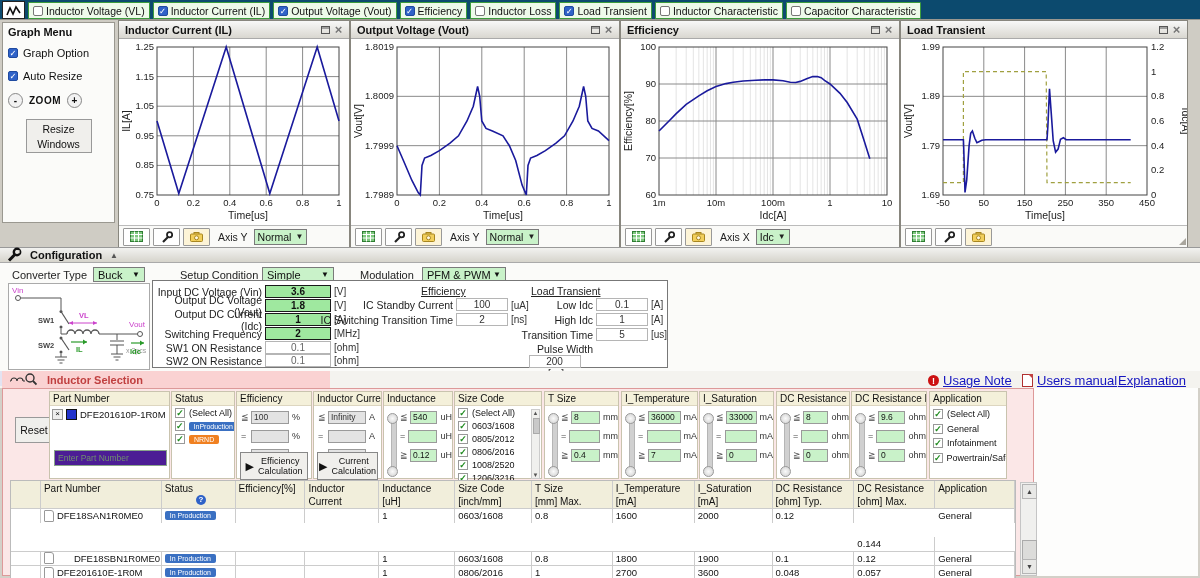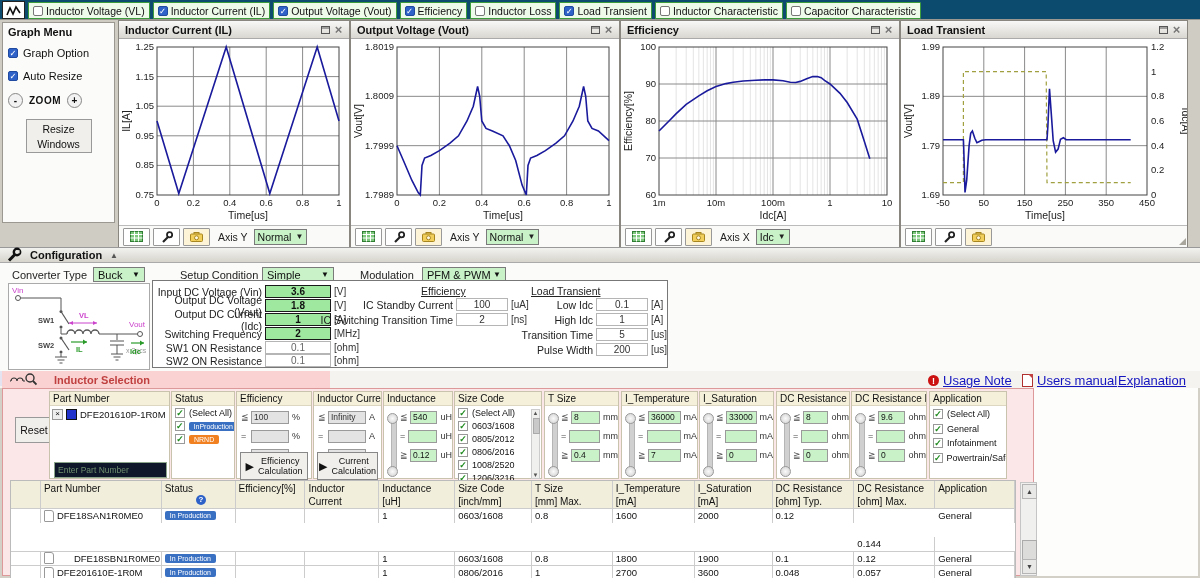--- a/index.html
+++ b/index.html
@@ -56,21 +56,21 @@
   .pinput.green{background:#9fe89f;border:1.5px solid #1a1a1a;font-weight:bold;}
   .pinput.plain{background:#fff;border:1px solid #b5b5b5;color:#666;}
   .punit{font-size:10px;color:#333;margin-left:3px;}
   .ghead{position:absolute;font-size:10.5px;text-decoration:underline;color:#222;}
   .grow{position:absolute;height:13px;display:flex;align-items:center;}
   .grow .lab{text-align:right;font-size:10.5px;color:#222;padding-right:3px;}
   .ginput{width:50px;height:11px;background:#fff;border:1px solid #b5b5b5;display:flex;align-items:center;justify-content:center;font-size:10px;color:#333;}
 
   
   .tabstrip{left:0;top:371px;width:1200px;height:17px;background:#f4f3ef;}
-  .tab{position:absolute;top:0;height:17px;display:flex;align-items:center;gap:17px;padding-left:8px;box-sizing:border-box;}
+  .tab{position:absolute;top:0;height:17px;display:flex;align-items:center;gap:10px;padding-left:8px;box-sizing:border-box;}
   .tab-ind{left:2px;width:328px;background:#fad2d2;color:#c04040;font-weight:bold;font-size:11px;}
   .tab-cap{left:330px;width:298px;background:#d8edf8;color:#1a3a8a;font-size:11px;}
   .gen-auto{left:690px;top:1px;height:15px;width:220px;background:#e3e3f2;display:flex;align-items:center;gap:14px;padding-left:14px;box-sizing:border-box;font-size:10.5px;}
   .gchk{width:10px;height:10px;border:1px solid #999;background:#fff;display:inline-flex;align-items:center;justify-content:center;font-size:9px;font-weight:bold;color:#1e8a1e;box-sizing:border-box;}
   .gchk.on::after{content:"✓";}
   .linkrow{position:absolute;top:2px;display:flex;align-items:center;gap:4px;}
   .link{color:#1515c0;text-decoration:underline;font-size:13px;}
   .note-ic{width:11px;height:11px;border-radius:50%;background:#cc1111;color:#fff;font-size:9px;font-weight:bold;display:inline-flex;align-items:center;justify-content:center;}
   .pdf-ic{width:9px;height:11px;background:#fff;border:1px solid #b03030;position:relative;}
   .pdf-ic::after{content:"";position:absolute;right:-1px;top:-1px;border-left:5px solid #c04040;border-top:5px solid transparent;transform:rotate(180deg);}
@@ -95,21 +95,21 @@
   .vs-handle.bot{bottom:0;}
   .chk-row{display:flex;align-items:center;gap:4px;height:11.5px;margin:1.5px 0 0 3px;font-size:9px;white-space:nowrap;overflow:hidden;}
   .badge{display:inline-flex;align-items:center;justify-content:center;color:#fff;font-size:7px;height:9px;padding:0 5px;border-radius:2px;}
   .badge-blue{background:#3a70c2;}
   .badge-orange{background:#f08020;}
   .calc-btn{position:absolute;left:3px;bottom:2px;right:3px;height:26px;background:#f0efec;border:1px solid #888;display:flex;align-items:center;justify-content:center;gap:4px;font-size:9px;line-height:1.15;text-align:center;}
   .calc-btn .play{font-size:11px;}
   .pn-chip{display:flex;align-items:center;gap:3px;margin:3px 0 0 2px;font-size:9.5px;white-space:nowrap;}
   .pn-x{width:9px;height:9px;border:1px solid #999;background:#eee;font-size:8px;line-height:7px;text-align:center;}
   .pn-sq{width:9px;height:9px;background:#2233cc;border:1px solid #111;}
-  .pn-input{position:absolute;left:4px;bottom:4px;width:108px;height:14px;background:#0f172a;border:1px solid #8aa58a;font-size:8.5px;color:#6f8f6f;display:flex;align-items:center;padding-left:3px;}
+  .pn-input{position:absolute;left:4px;bottom:16px;width:108px;height:14px;background:#4c1d95;border:1px solid #8aa58a;font-size:8.5px;color:#6f8f6f;display:flex;align-items:center;padding-left:3px;}
   .mini-scroll{position:absolute;right:1px;top:1px;width:9px;height:70px;background:#f0f0ee;border:1px solid #ccc;box-sizing:border-box;}
   .mini-scroll .th{position:absolute;left:1px;top:8px;width:5px;height:14px;background:#c9c9c9;border:1px solid #aaa;}
   .mini-scroll .a{position:absolute;left:0;width:7px;text-align:center;font-size:6px;color:#555;}
 
   
   .tbl{left:10px;top:480px;width:1006px;background:#fff;border:1px solid #bbb;box-sizing:border-box;}
   .t-row{display:flex;border-bottom:1px solid #ccc;background:#fff;}
   .t-row.t-head{background:#f1eedb;}
   .t-cell{box-sizing:border-box;border-right:1px solid #ccc;padding:1px 3px;font-size:9.5px;overflow:hidden;white-space:nowrap;display:flex;align-items:center;gap:3px;}
   .t-head .t-cell{font-size:10px;white-space:pre-line;line-height:1.25;height:27px;align-items:flex-start;padding-top:2px;}
@@ -573,21 +573,21 @@
           <span class="pinput plain">0.1</span>
           <span class="punit">[ohm]</span>
         </div>
       <div class="prow" style="left:3px;top:73px;">
           <span class="lab">SW2 ON Resistance</span>
           <span class="pinput plain">0.1</span>
           <span class="punit">[ohm]</span>
         </div>
 
       <span class="ghead" style="left:268px;top:4px;">Efficiency</span>
-      <div class="grow" style="left:190px;top:17px;">
+      <div class="grow" style="left:190px;top:17px;align-items:flex-end;">
           <span class="lab" style="width:110px;">IC Standby Current</span>
           <span class="ginput">100</span>
           <span class="punit">[uA]</span>
         </div>
       <div class="grow" style="left:155px;top:32px;">
           <span class="lab" style="width:145px;">IC Switching Transition Time</span>
           <span class="ginput">2</span>
           <span class="punit">[ns]</span>
         </div>
 
@@ -600,21 +600,21 @@
       <div class="grow" style="left:360px;top:32px;">
           <span class="lab" style="width:80px;">High Idc</span>
           <span class="ginput">1</span>
           <span class="punit">[A]</span>
         </div>
       <div class="grow" style="left:360px;top:47px;">
           <span class="lab" style="width:80px;">Transition Time</span>
           <span class="ginput">5</span>
           <span class="punit">[us]</span>
         </div>
-      <div class="grow" style="left:360px;top:62px;">
+      <div class="grow" style="left:360px;top:62px;flex-direction:column;">
           <span class="lab" style="width:80px;">Pulse Width</span>
           <span class="ginput">200</span>
           <span class="punit">[us]</span>
         </div>
     </div>
   </div>
 
   <div class="abs tabstrip">
     <div class="tab tab-ind">
       <span><svg width="27" height="14">

